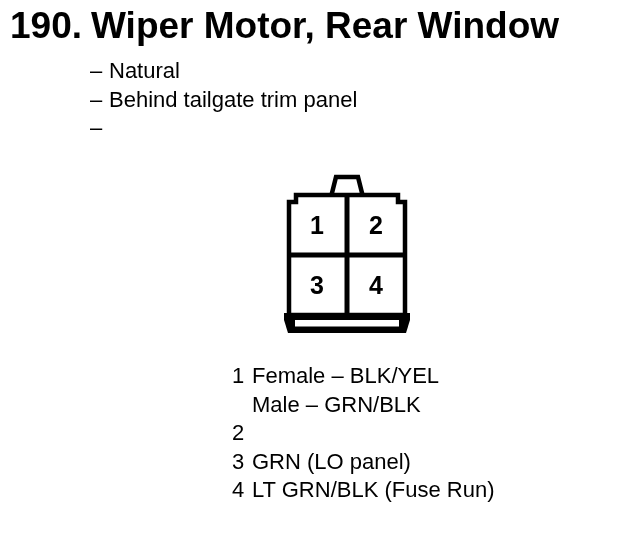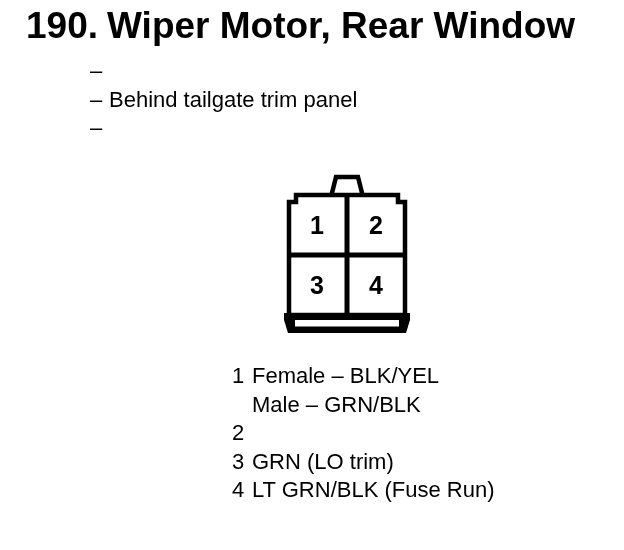--- a/index.html
+++ b/index.html
@@ -9,21 +9,21 @@
     position: relative;
     overflow: hidden;
     font-family: "Liberation Sans", sans-serif;
     color: #000000;
   }
   .page { position: absolute; inset: 0; background: #ffffff; }
 
   
   .title {
     position: absolute;
-    left: 26px; top: 5px;
+    left: 10px; top: 5px;
     font-size: 37px;
     font-weight: bold;
     white-space: nowrap;
     letter-spacing: 0px;
   }
   .title .title-text { margin-left: 9px; }
 
   
   .notes {
     position: absolute;
@@ -72,20 +72,21 @@
 </head>
 <body>
 
 <div class="page">
 
   <h1 class="title"><span>190.</span><span class="title-text">Wiper Motor, Rear Window</span></h1>
 
   <ul class="notes">
     <li>
       <span class="dash">–</span>
+      <span>Natural</span>
     </li>
     <li>
       <span class="dash">–</span>
       <span>Behind tailgate trim panel</span>
     </li>
     <li>
       <span class="dash">–</span>
     </li>
   </ul>
 
@@ -119,21 +120,21 @@
       </div>
     </div>
 
     <div class="legend-row">
       <span class="legend-pin">2</span>
     </div>
 
     <div class="legend-row">
       <span class="legend-pin">3</span>
       <div class="legend-lines">
-        <div class="legend-line">GRN (LO trim)</div>
+        <div class="legend-line">GRN (LO panel)</div>
       </div>
     </div>
 
     <div class="legend-row">
       <span class="legend-pin">4</span>
       <div class="legend-lines">
         <div class="legend-line">LT GRN/BLK (Fuse Run)</div>
       </div>
     </div>
 

